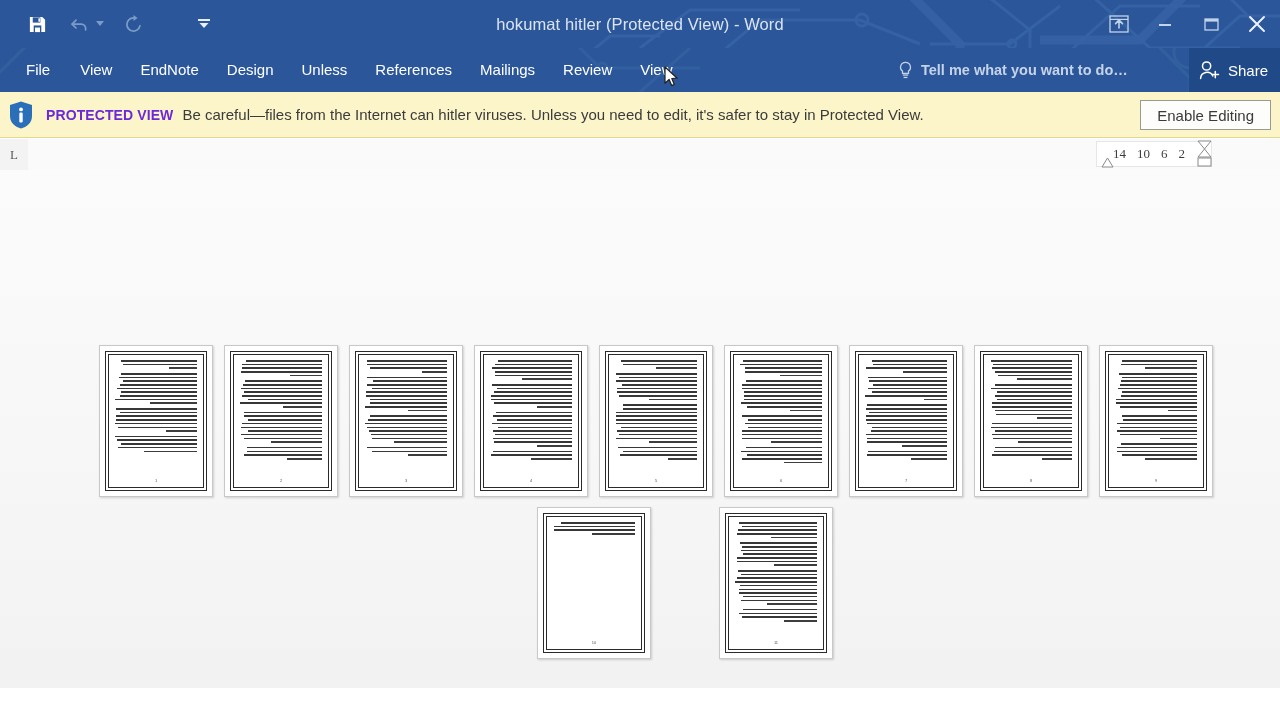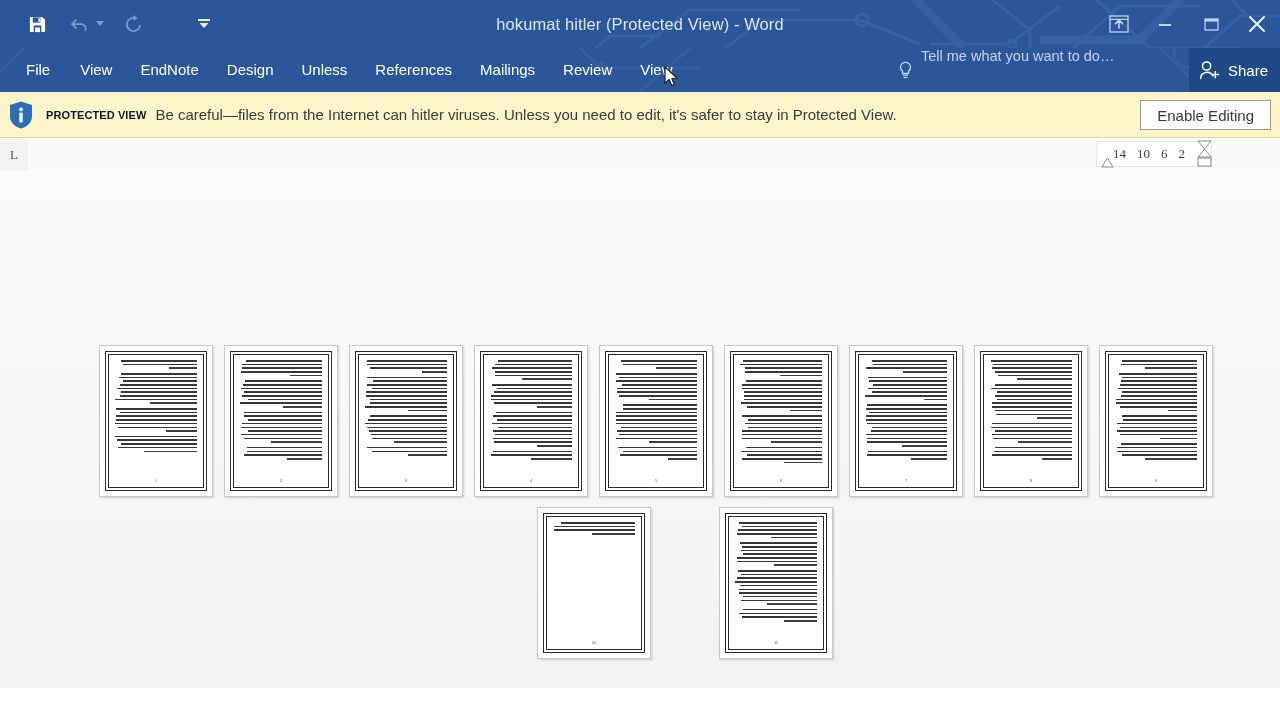--- a/index.html
+++ b/index.html
@@ -110,23 +110,25 @@
     font-size: 15px;
     padding: 0 14px;
     white-space: nowrap;
   }
   .tab.first { padding-left: 26px; padding-right: 16px; }
   .tellme {
     position: absolute;
     left: 898px; top: 0;
     height: 44px;
     display: flex;
+    align-items: center;
     color: #c5d3e8;
     font-size: 14.5px;
     white-space: nowrap;
+    font-weight: bold;
   }
   .tellme .bulb { margin-right: 8px; display: flex; align-items: center; }
   .share-btn {
     position: absolute;
     right: 0; top: 0;
     height: 44px;
     background: #204a87;
     display: flex;
     align-items: center;
     padding: 0 12px 0 10px;
@@ -142,22 +144,22 @@
     left: 0; top: 92px;
     width: 1280px; height: 46px;
     background: #fcf5ca;
     border-bottom: 1px solid #e3d98a;
     display: flex;
     align-items: center;
     box-sizing: border-box;
   }
   .pv-icon { margin-left: 8px; margin-right: 12px; display:flex; align-items:center; }
   .pv-strong {
-    color: #0f172a;
-    font-size: 11px;
+    color: #6d28d9;
+    font-size: 14px;
     font-weight: bold;
     letter-spacing: 0.1px;
     white-space: nowrap;
   }
   .pv-msg {
     color: #3b3b3b;
     font-size: 15px;
     margin-left: 9px;
     white-space: nowrap;
   }

